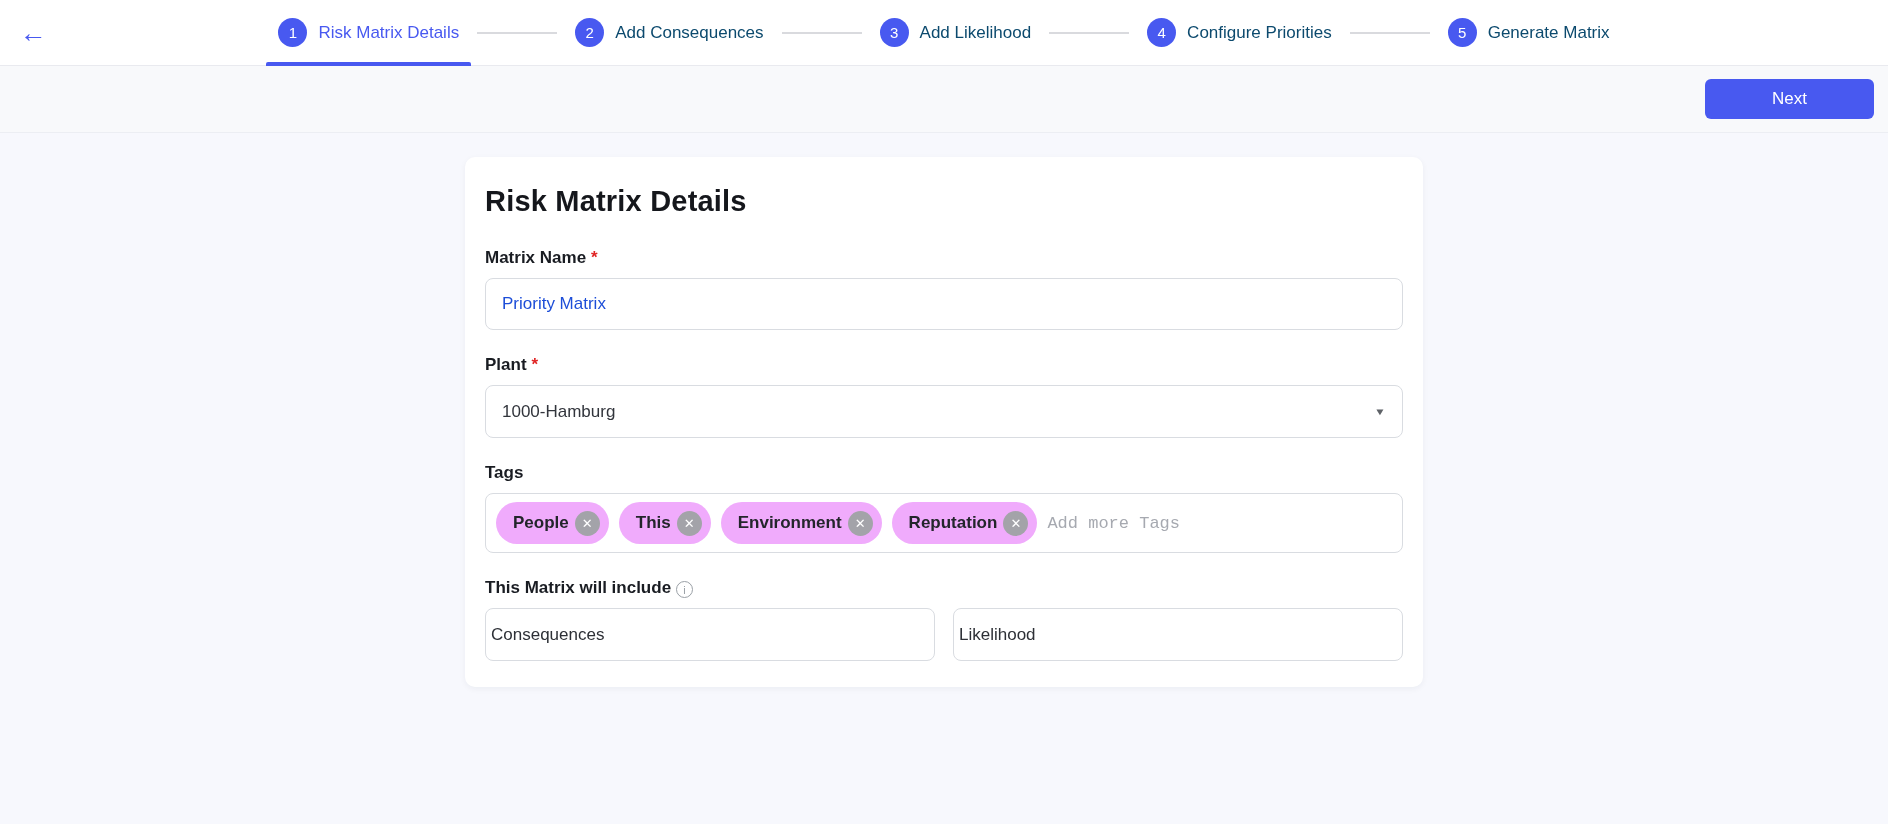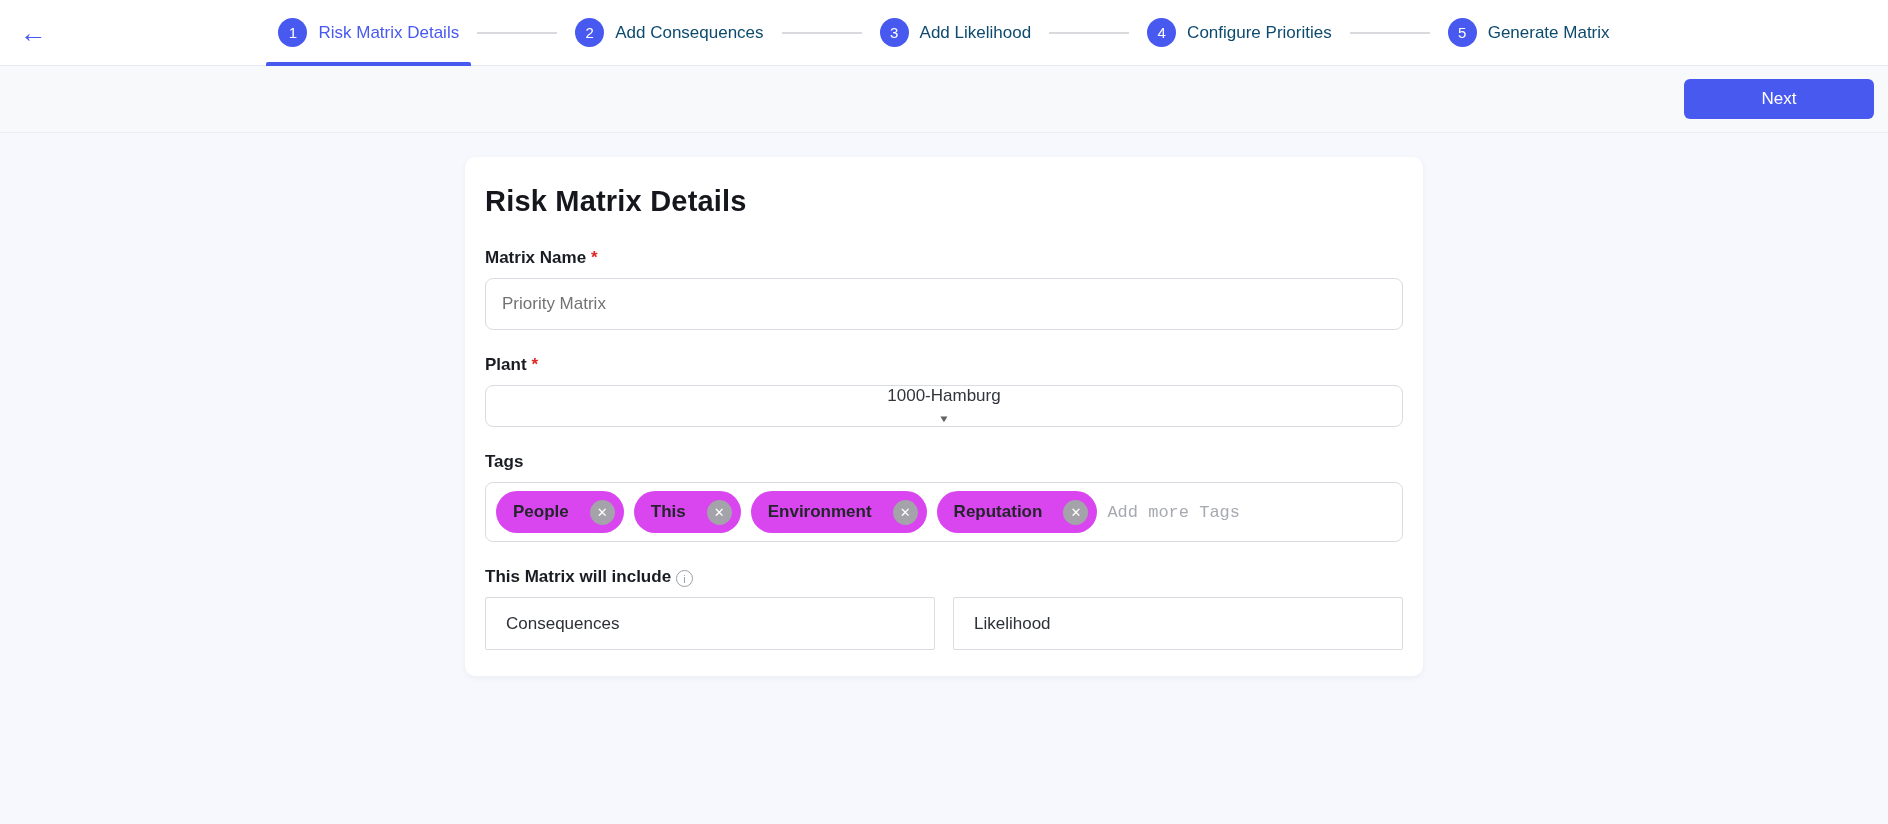--- a/index.html
+++ b/index.html
@@ -47,21 +47,21 @@
   .connector { width: 80px; height: 2px; background: #d9dade; margin: 0 14px; flex: 0 0 auto; }
 
   
   .toolbar {
     height: 67px; background: #f8f9fb;
     border-bottom: 1px solid #eceef3;
     display: flex; align-items: center; justify-content: flex-end;
     padding-right: 14px; flex: 0 0 auto;
   }
   .next-btn {
-    width: 190px; height: 40px; border: none; border-radius: 6px;
+    width: 169px; height: 40px; border: none; border-radius: 6px;
     background: #4859f0; color: #ffffff;
     font-family: inherit; font-size: 17px; font-weight: 500; cursor: pointer;
   }
 
   
   .main { flex: 1 1 auto; overflow: auto; }
   .card {
     width: 958px; margin: 24px auto 0;
     background: #ffffff; border-radius: 10px;
     box-shadow: 0 2px 6px rgba(25,31,58,0.05);
@@ -73,42 +73,42 @@
   .field:first-of-type { margin-top: 0; }
   .field-label {
     display: flex; align-items: flex-end; gap: 5px;
     font-size: 17px; font-weight: 700; color: #191c22; margin-bottom: 10px;
   }
   .req { color: #e02424; font-weight: 700; }
 
   .text-input {
     width: 100%; height: 52px;
     border: 1px solid #d9dce1; border-radius: 8px;
-    padding: 0 16px; font-family: inherit; font-size: 17px; color: #737373;
+    padding: 0 16px; font-family: inherit; font-size: 17px; color: #1d4ed8;
     background: #ffffff; outline: none;
   }
   .text-input::placeholder { color: #a6a9b0; }
 
   .select-box {
-    width: 100%; height: 42px;
+    width: 100%; height: 53px;
     border: 1px solid #d9dce1; border-radius: 8px;
     padding: 0 16px; display: flex; align-items: center; justify-content: space-between;
-    font-size: 17px; color: #32353c; background: #ffffff; cursor: pointer; flex-direction: column;
+    font-size: 17px; color: #32353c; background: #ffffff; cursor: pointer;
   }
   .caret { font-size: 12px; color: #5f6368; transform: scaleY(0.8); }
 
   .tags-box {
     width: 100%; min-height: 59px;
     border: 1px solid #d9dce1; border-radius: 8px;
     display: flex; align-items: center; gap: 10px;
     padding: 8px 10px; background: #ffffff; cursor: text;
   }
   .chip {
-    height: 42px; border-radius: 21px; background: #d946ef;
-    display: flex; align-items: center; gap: 21px;
+    height: 42px; border-radius: 21px; background: #f0abfc;
+    display: flex; align-items: center; gap: 6px;
     padding: 0 9px 0 17px;
     font-size: 17px; font-weight: 700; color: #23252b; white-space: nowrap;
   }
   .chip-x {
     width: 25px; height: 25px; border-radius: 50%;
     background: #a3a3a9; color: #ffffff;
     border: none; font-size: 13px; font-weight: 700;
     display: flex; align-items: center; justify-content: center;
     cursor: pointer; font-family: inherit; line-height: 1;
   }
@@ -121,22 +121,22 @@
   .info-icon {
     width: 17px; height: 17px; border-radius: 50%;
     border: 1px solid #9aa0a6; color: #9aa0a6;
     font-size: 11px; font-style: normal; font-weight: 400;
     display: inline-flex; align-items: center; justify-content: center;
     margin-top: -3px; cursor: pointer;
   }
   .includes-row { display: flex; gap: 18px; margin-top: 8px; }
   .include-box {
     width: 450px; height: 53px;
-    border: 1px solid #d9dce1; border-radius: 2px;
-    display: flex; align-items: center; padding: 0 20px;
+    border: 1px solid #d9dce1; border-radius: 8px;
+    display: flex; align-items: center; padding: 0 5px;
     font-size: 17px; color: #2d3036; background: #ffffff;
   }
 </style>
 </head>
 <body>
 
 <div class="page">
 
   <header class="header">
     <button class="back-btn">

